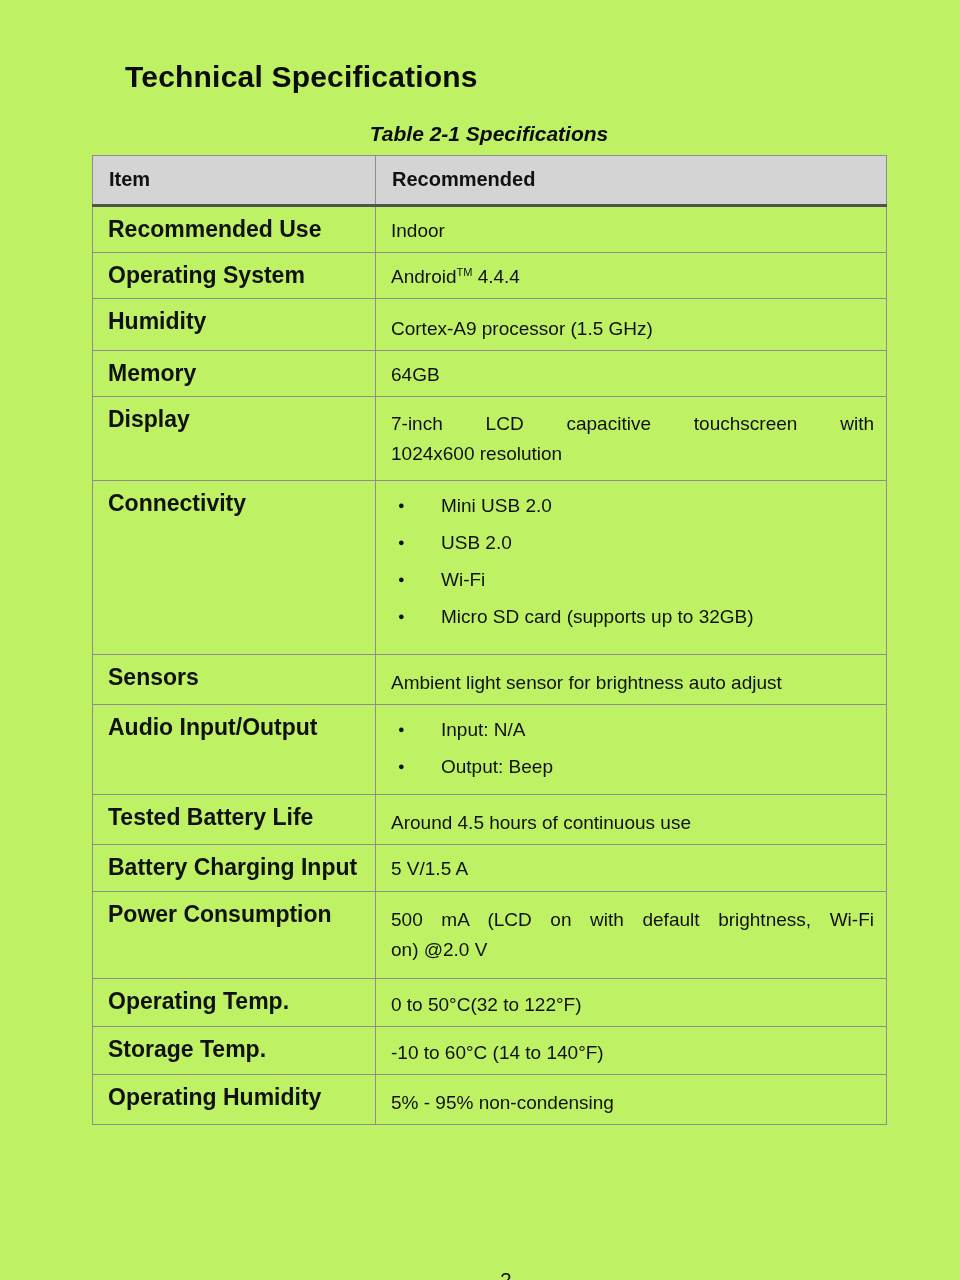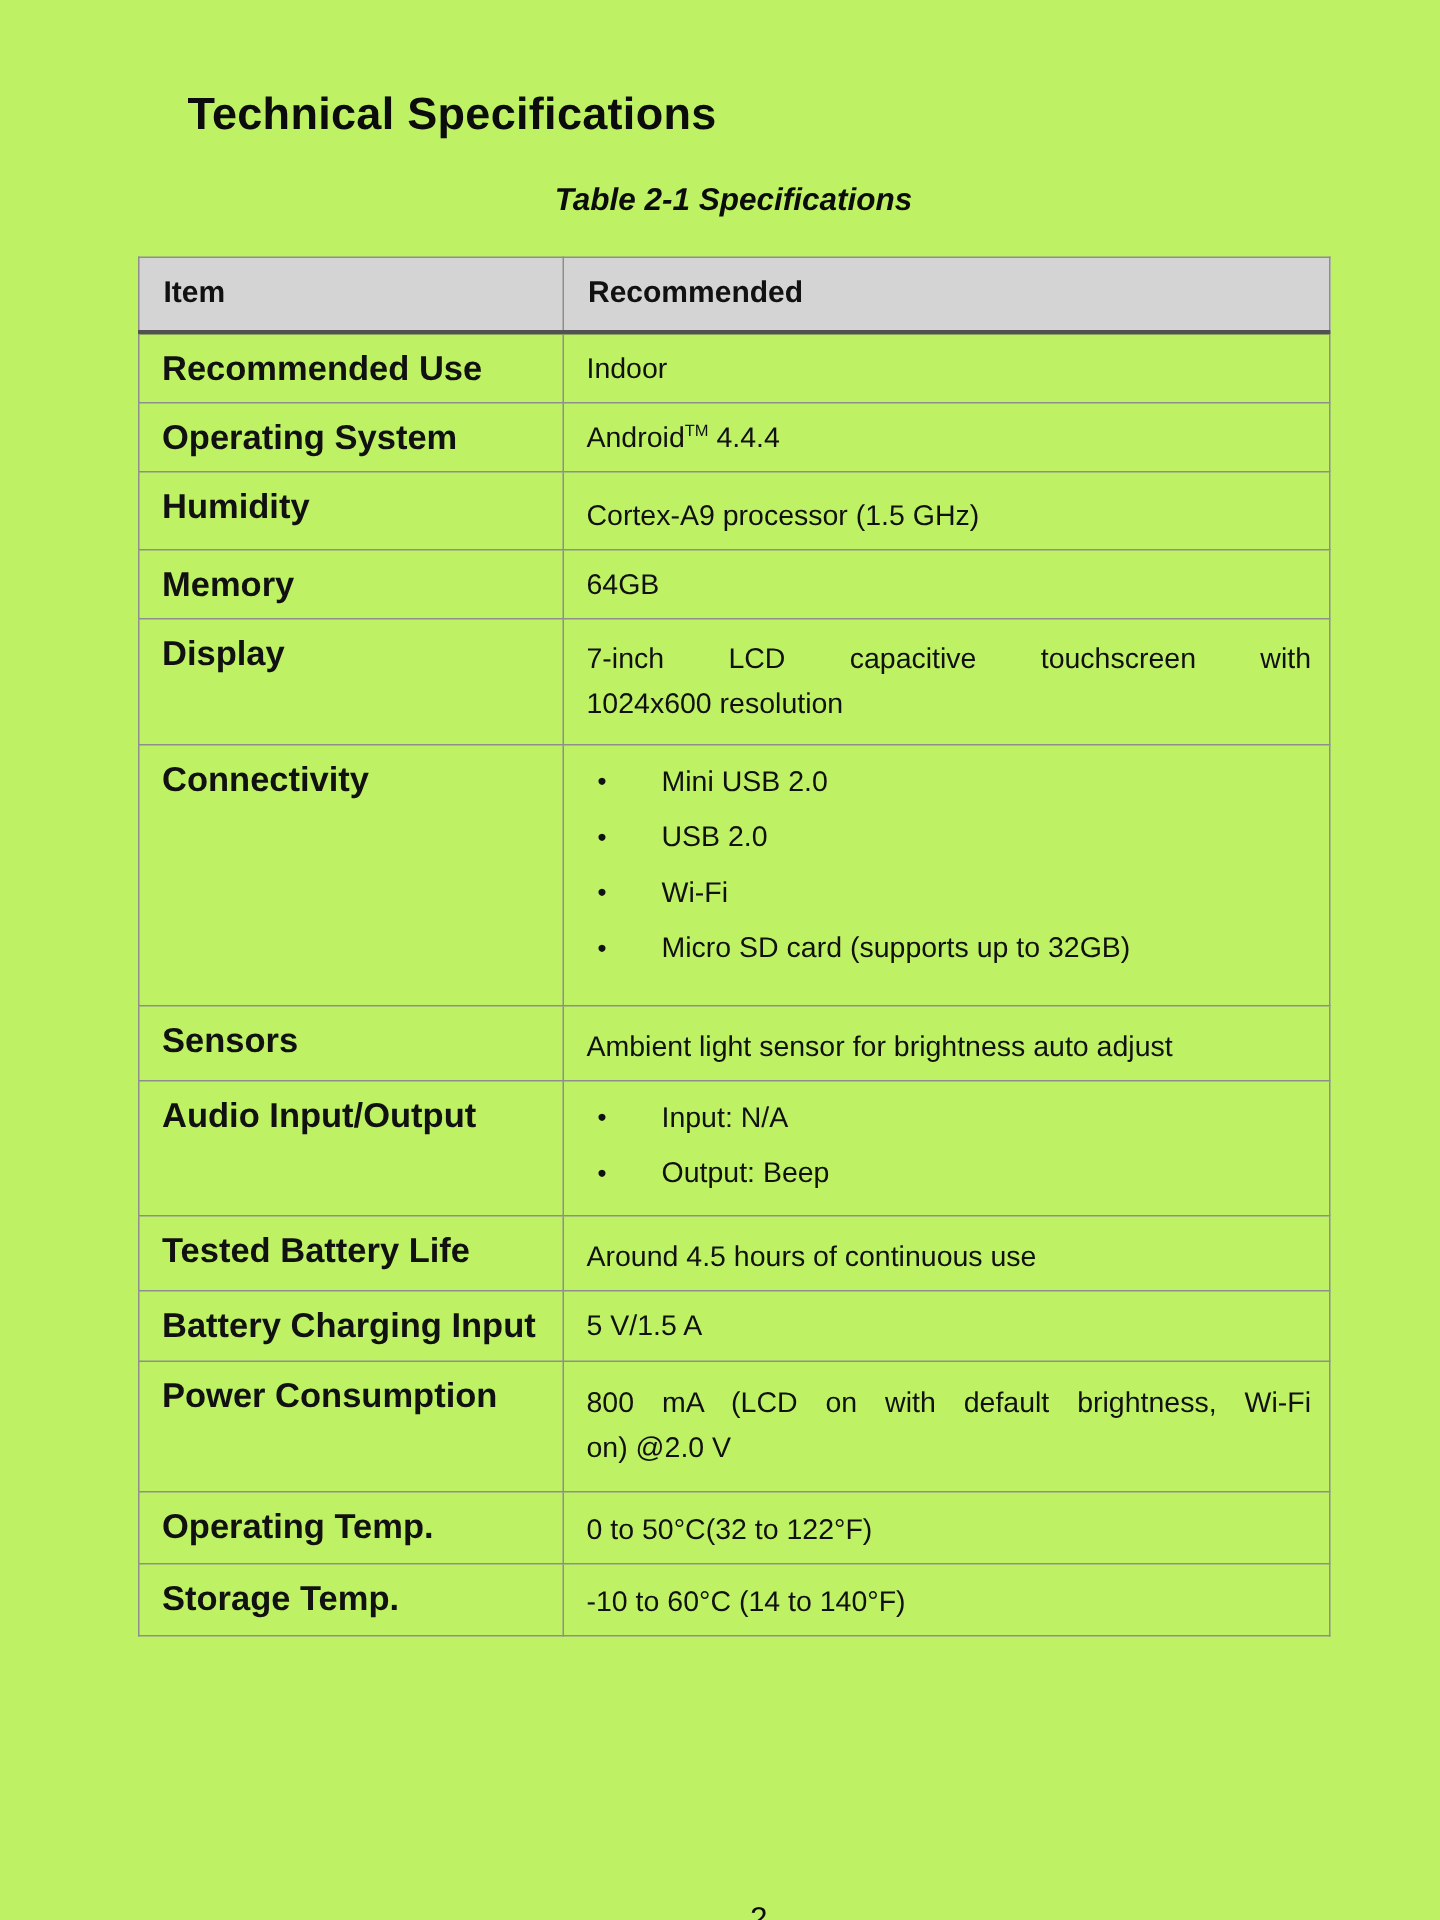--- a/index.html
+++ b/index.html
@@ -29,21 +29,21 @@
     width: 794px;
     text-align: center;
     font-size: 21px;
     font-weight: bold;
     font-style: italic;
     color: #0c0c0c;
   }
   table.spec-table {
     position: absolute;
     left: 92px;
-    top: 171px;
+    top: 155px;
     width: 794px;
     border-collapse: collapse;
     table-layout: fixed;
     font-size: 19px;
     border-radius: 13px;
   }
   table.spec-table col.c-item { width: 283px; }
   table.spec-table col.c-desc { width: 511px; }
   th, td {
     border: 1px solid #8e8e8e;
@@ -184,30 +184,34 @@
         <td class="item-cell">Tested Battery Life</td>
         <td class="desc-cell" style="padding-top:13px">Around 4.5 hours of continuous use</td>
       </tr>
       <tr class="h47">
         <td class="item-cell">Battery Charging Input</td>
         <td class="desc-cell">5 V/1.5 A</td>
       </tr>
       <tr class="h87">
         <td class="item-cell">Power Consumption</td>
         <td class="desc-cell" style="padding-top:13px">
-          <div class="just-line">800 mA (LCD on with default brightness, Wi-Fi</div>
+          <div class="just-line">500 mA (LCD on with default brightness, Wi-Fi</div>
           <div>on) @2.0 V</div>
         </td>
       </tr>
       <tr class="h46">
         <td class="item-cell">Operating Temp.</td>
         <td class="desc-cell" style="padding-top:11px">0 to 50°C(32 to 122°F)</td>
       </tr>
       <tr class="h46">
         <td class="item-cell">Storage Temp.</td>
         <td class="desc-cell" style="padding-top:11px">-10 to 60°C (14 to 140°F)</td>
       </tr>
+      <tr class="h48">
+        <td class="item-cell">Operating Humidity</td>
+        <td class="desc-cell" style="padding-top:13px">5% - 95% non-condensing</td>
+      </tr>
     </tbody>
   </table>
 
   <div class="page-number">2</div>
 
 </div>
 
 </body></html>

